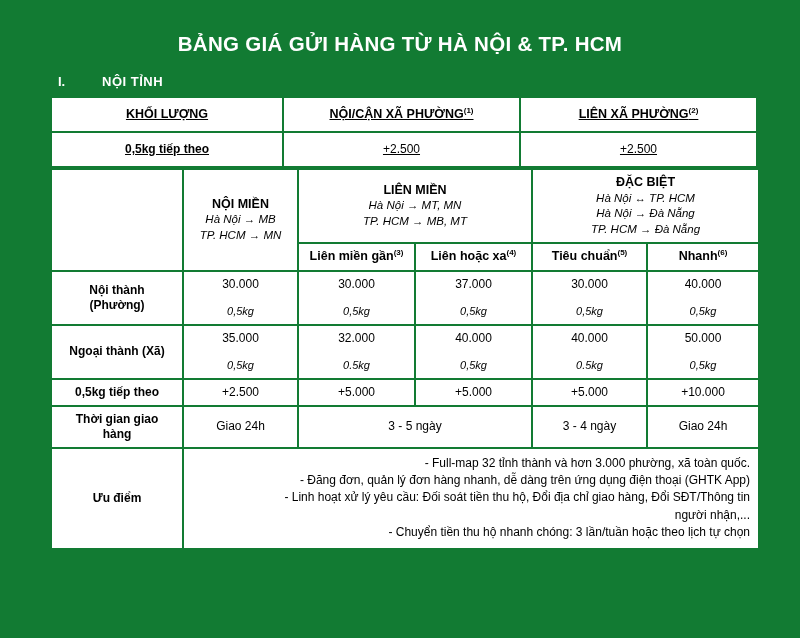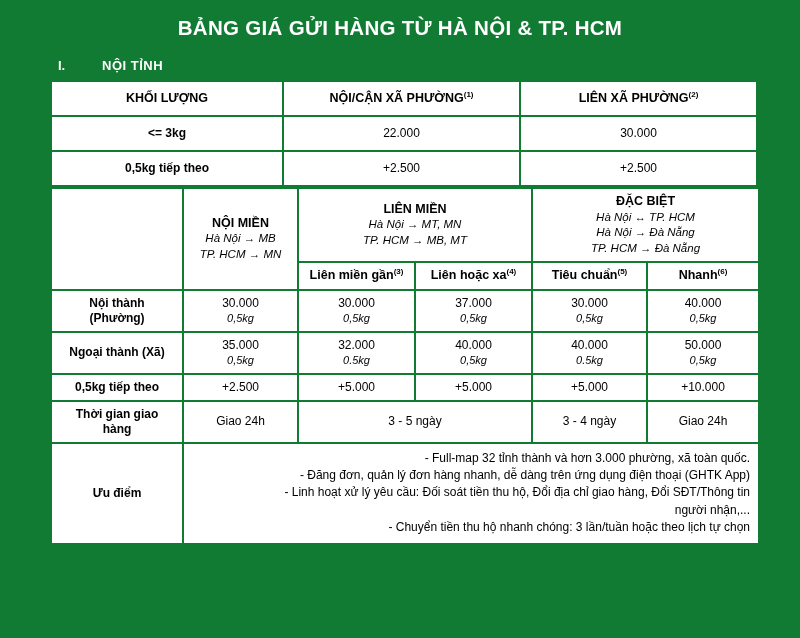--- a/index.html
+++ b/index.html
@@ -12,21 +12,21 @@
     background: #127b33;
     font-family: "Liberation Sans", sans-serif;
     color: #ffffff;
     overflow: hidden;
   }
   .page {
     width: 800px;
     height: 638px;
     position: relative;
     box-sizing: border-box;
-    padding: 0 50px;
+    padding: 16px 50px;
   }
   .title {
     text-align: center;
     font-size: 20.5px;
     font-weight: bold;
     letter-spacing: 0.3px;
     padding-top: 16px;
     color: #ffffff;
   }
   .subtitle {
@@ -76,37 +76,38 @@
   }
   .rowhead {
     font-weight: bold;
     font-size: 12px;
   }
   sup {
     font-size: 8px;
     vertical-align: super;
     line-height: 0;
   }
-  .t1 td { height: 23px; }
+  .t1 td { height: 23px; text-decoration: underline; }
   .sub-it {
     font-style: italic;
     font-size: 11.5px;
     font-weight: normal;
     display: block;
     line-height: 1.35;
   }
   .cellmain {
     display: block;
     line-height: 1.3;
   }
   .cellsub {
     display: block;
     font-style: italic;
     font-size: 11px;
     line-height: 1.3;
+    margin-top: 12px;
   }
   .benefits {
     text-align: right;
     font-size: 12px;
     line-height: 1.45;
     padding: 6px 8px;
   }
   .benefits div {
     white-space: nowrap;
   }
@@ -133,25 +134,20 @@
     <colgroup>
       <col style="width:230px">
       <col style="width:235px">
       <col style="width:235px">
     </colgroup>
     <tbody>
       <tr>
         <td class="hdr"><span>KHỐI LƯỢNG</span></td>
         <td class="hdr"><span>NỘI/CẬN XÃ PHƯỜNG</span><sup>(1)</sup></td>
         <td class="hdr"><span>LIÊN XÃ PHƯỜNG</span><sup>(2)</sup></td>
-      </tr>
-      <tr>
-        <td class="rowhead">&lt;= 3kg</td>
-        <td>22.000</td>
-        <td>30.000</td>
       </tr>
       <tr>
         <td class="rowhead">0,5kg tiếp theo</td>
         <td>+2.500</td>
         <td>+2.500</td>
       </tr>
     </tbody>
   </table>
 
 

